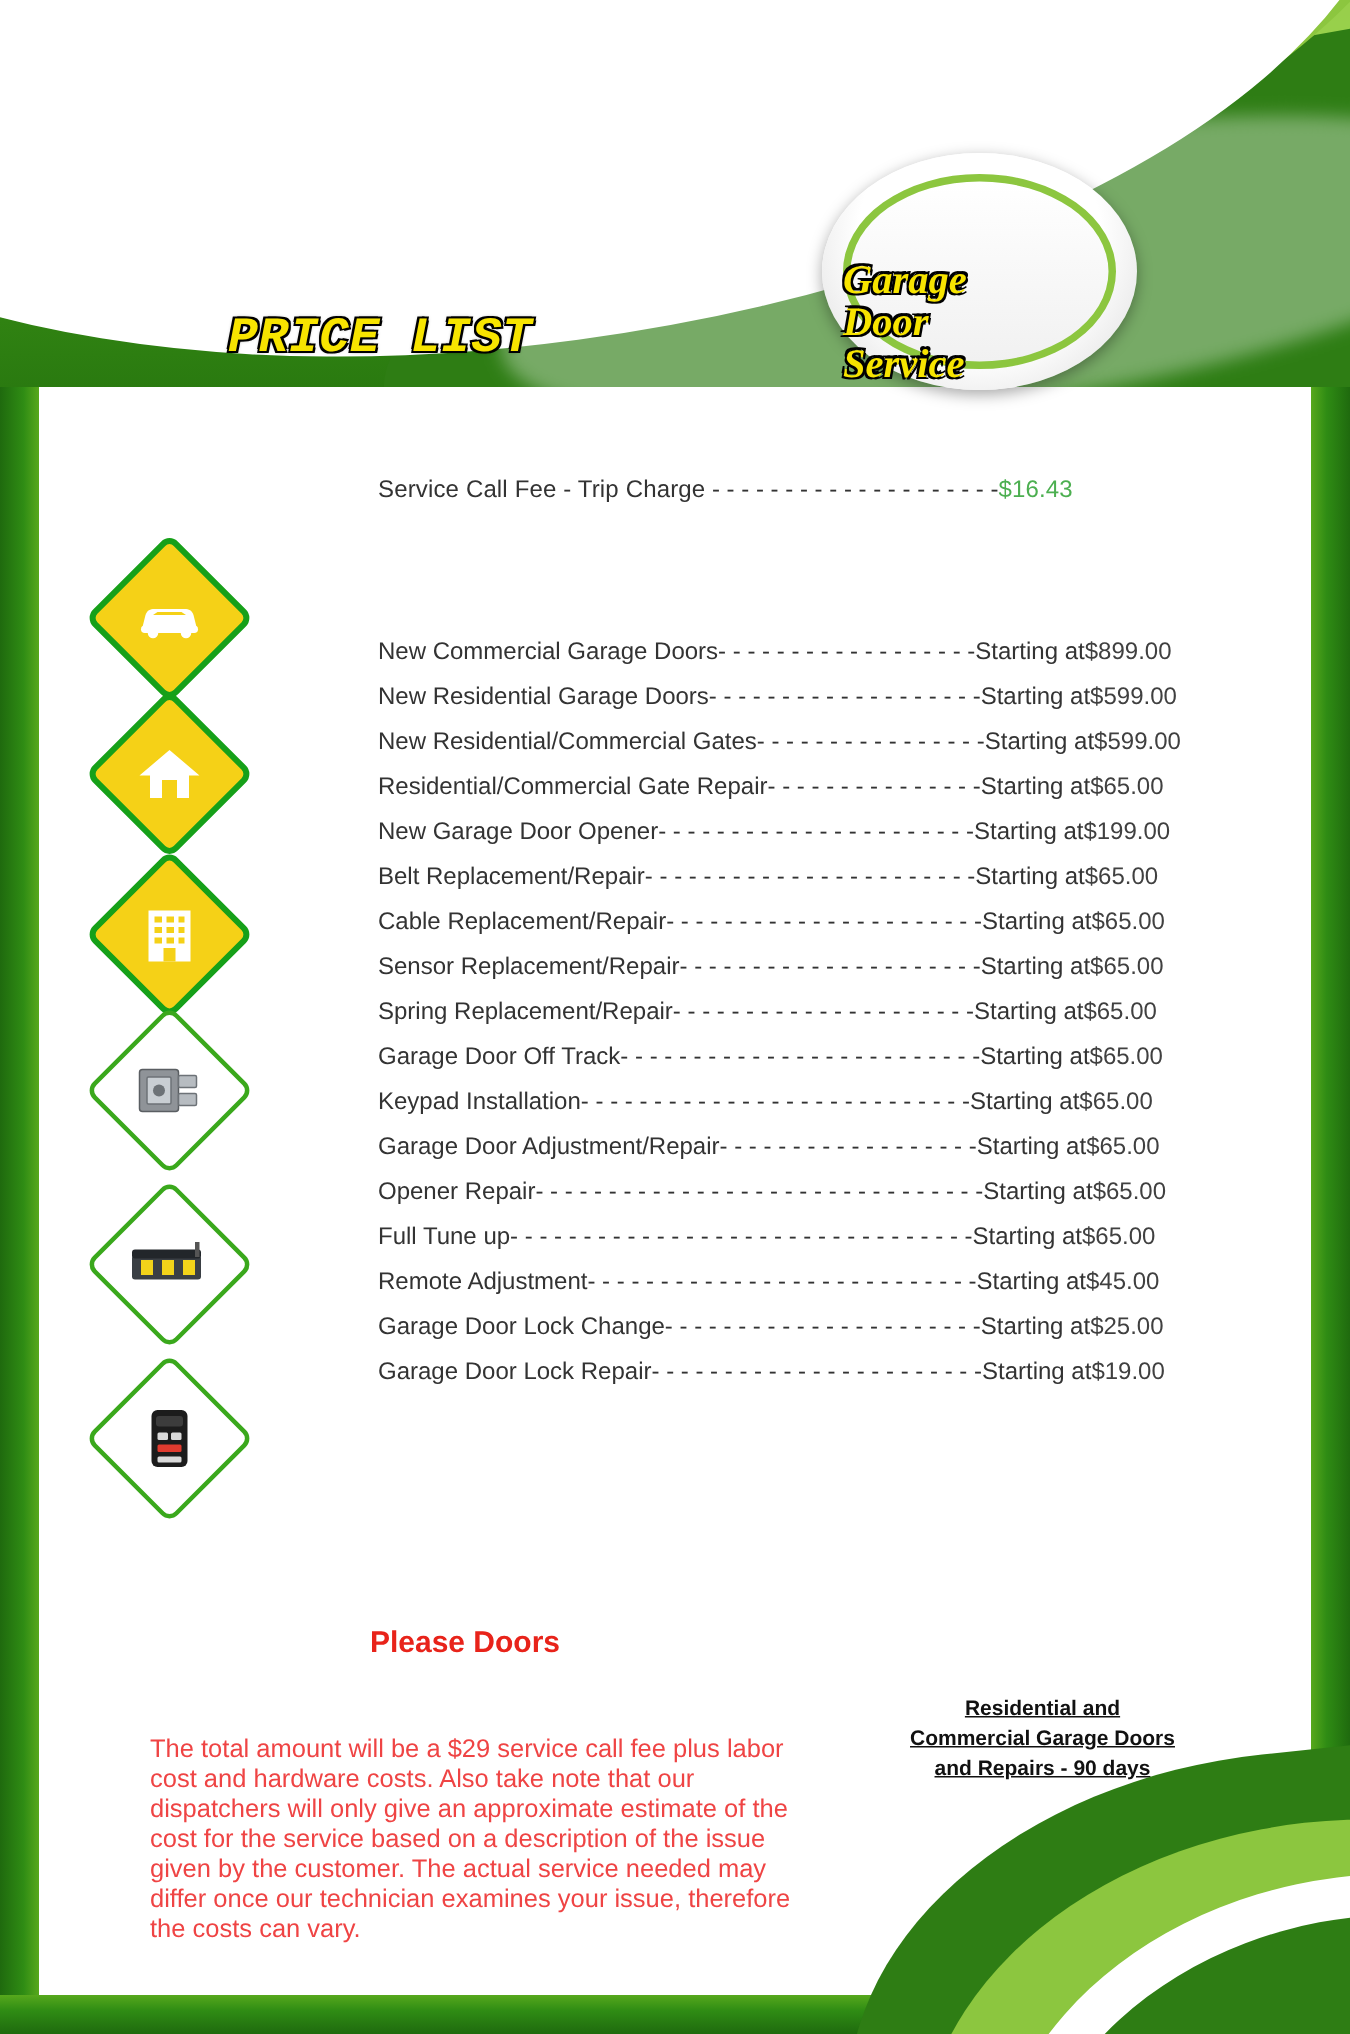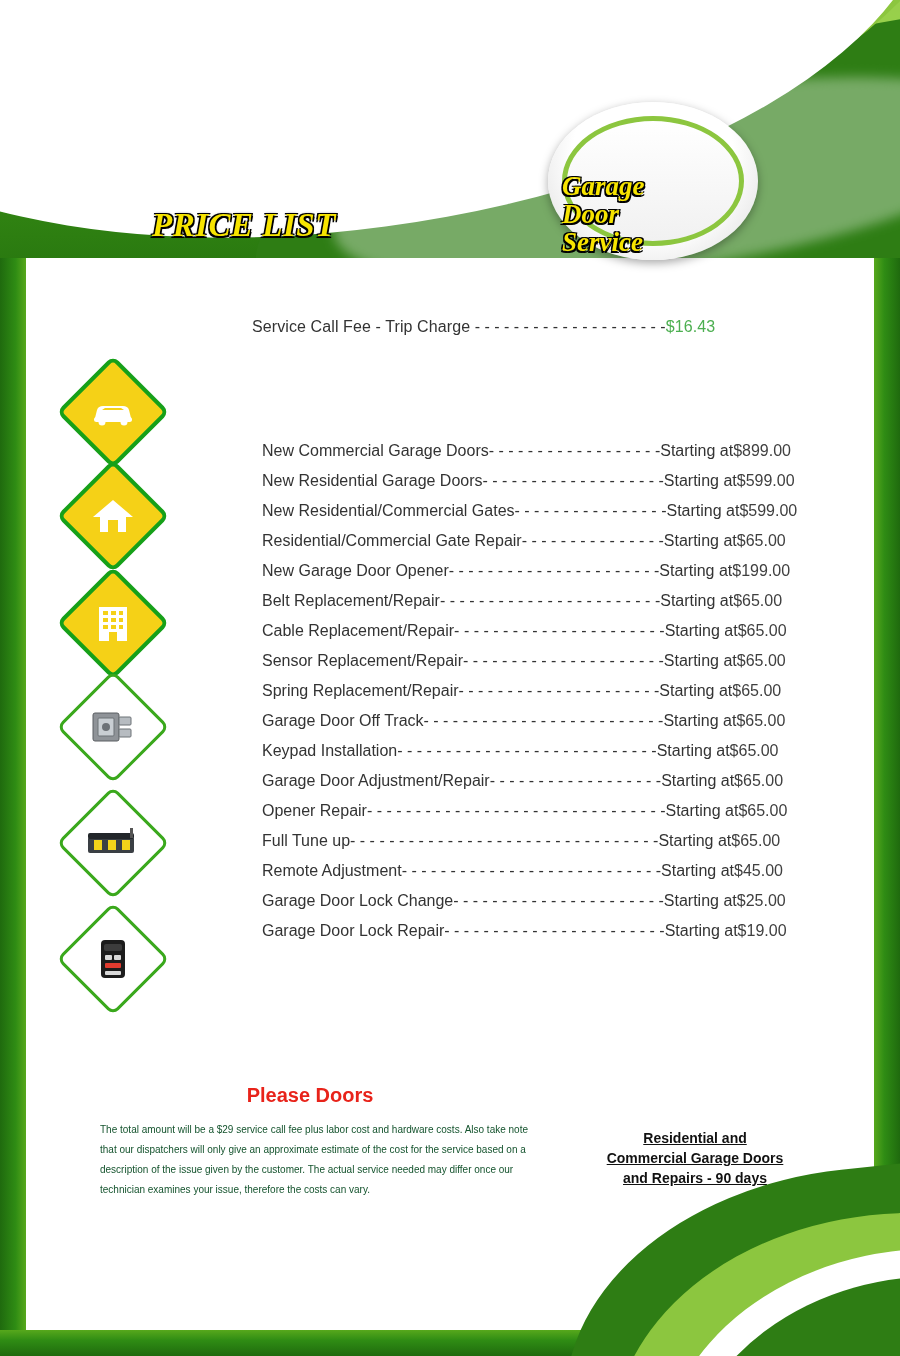--- a/index.html
+++ b/index.html
@@ -81,21 +81,21 @@
     width: 700px; height: 175px;
     background: rgba(255,255,255,.35);
     border-radius: 50%;
     transform: rotate(-9deg);
     filter: blur(6px);
   }
 
   .price-list-title {
     position: absolute; left: 152px; top: 207px;
     font-size: 33px; font-weight: bold; font-style: italic;
-    font-family: Liberation Serif, serif;
+    font-family: Liberation Mono, monospace;
     color: #f7e400;
     letter-spacing: .5px;
     text-shadow:
       -1.5px -1.5px 0 #000, 1.5px -1.5px 0 #000,
       -1.5px 1.5px 0 #000, 1.5px 1.5px 0 #000,
       0 0 3px rgba(0,0,0,.7);
   }
 
   
   .logo-outer {
@@ -126,23 +126,22 @@
   }
 
   
   .service-call {
     position: absolute; left: 252px; top: 318px;
     font-size: 16px; color: #333333; letter-spacing: .1px;
   }
   .service-call .price { color: #4caf50; }
 
   .list {
-    position: absolute; left: 252px; top: 436px;
+    position: absolute; left: 252px; top: 420px;
     width: 610px;
-    margin-left: 10px;
   }
   .list-row {
     height: 30px;
     font-size: 16px;
     color: #333333;
     white-space: nowrap;
     display: flex;
     align-items: center;
   }
   .row-label { }
@@ -172,23 +171,23 @@
     display: flex; align-items: center; justify-content: center;
   }
 
   
   .please-note-title {
     position: absolute; left: 100px; top: 1084px;
     width: 420px; text-align: center;
     font-size: 20px; font-weight: bold; color: #e8231a;
   }
   .please-note-body {
-    position: absolute; left: 100px; top: 1120px;
+    position: absolute; left: 100px; top: 1156px;
     width: 440px;
-    font-size: 10px; line-height: 20px; color: #14532d;
+    font-size: 17px; line-height: 20px; color: #ef4444;
   }
   .warranty-title {
     position: absolute; left: 560px; top: 1084px;
     width: 270px; text-align: center;
     font-size: 20px; font-weight: bold; color: #e8231a;
   }
   .warranty-body {
     position: absolute; left: 560px; top: 1128px;
     width: 270px; text-align: center;
     font-size: 14px; font-weight: bold; line-height: 20px; color: #111111;

